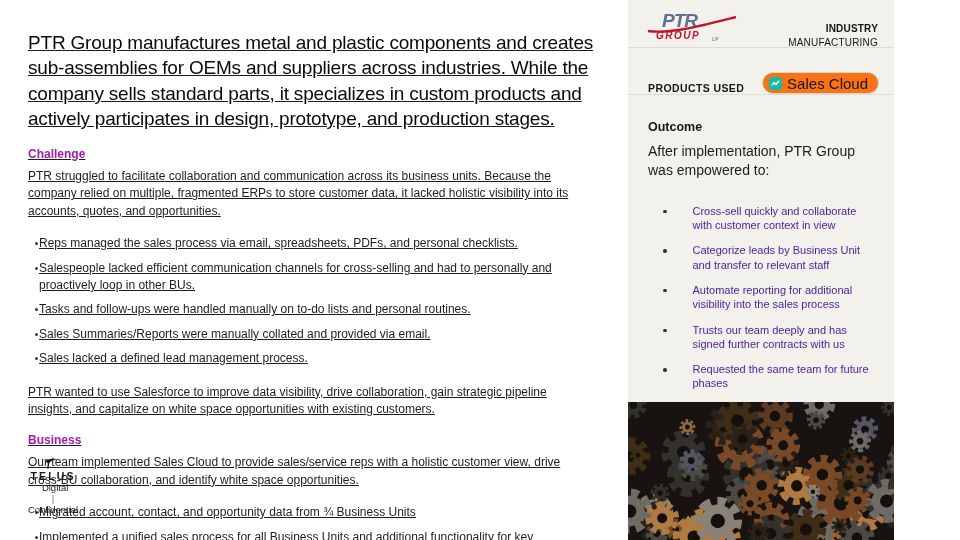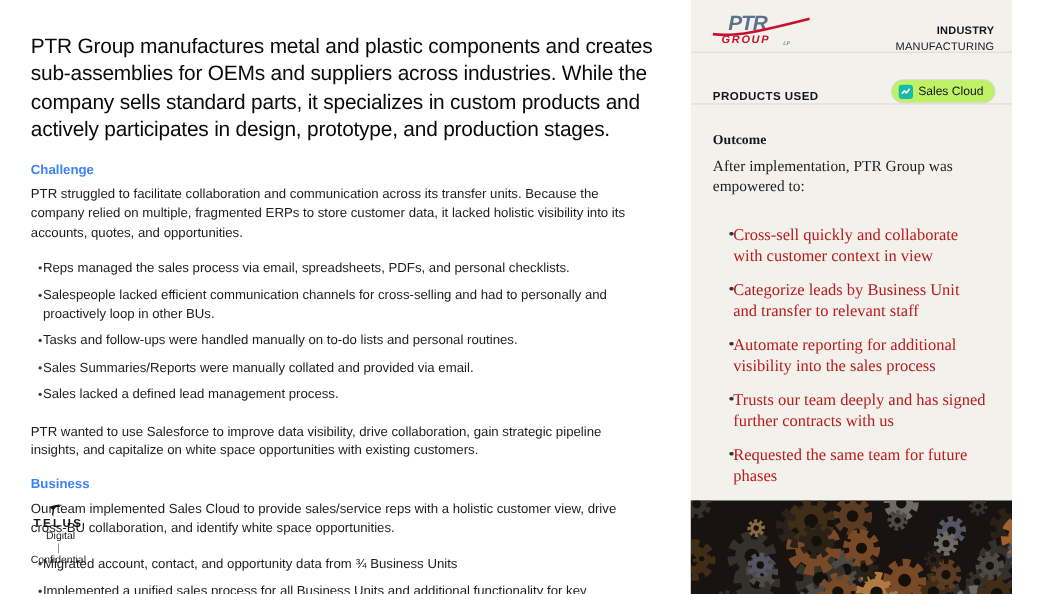--- a/index.html
+++ b/index.html
@@ -4,89 +4,89 @@
 <style>
   html,body{margin:0;padding:0;}
   body{
     width:960px;height:540px;overflow:hidden;
     font-family:"Liberation Sans",sans-serif;
     background:#ffffff;color:#1d1d1d;
   }
   .slide{position:relative;width:960px;height:540px;display:flex;}
 
   
-  .main{width:628px;box-sizing:border-box;padding:30px 34px 0 28px;position:relative;}
+  .main{width:628px;box-sizing:border-box;padding:30px 34px 0 28px;position:relative;text-decoration:underline;}
   .intro{
     font-size:19px;line-height:1.33;font-weight:500;color:#0a0a0a;
     letter-spacing:-0.2px;margin:0 0 16px 0;max-width:592px;
   }
-  .sec-heading{font-size:12px;font-weight:700;color:#3b82f6;margin:15px 0 7px 0;}
+  .sec-heading{font-size:12px;font-weight:700;color:#a21caf;margin:15px 0 7px 0;}
   .body-p{font-size:12px;line-height:1.45;color:#1d1d1d;margin:0 0 10px 0;max-width:588px;}
   ul.bullets{list-style:none;margin:15px 0 16px 0;padding:0 0 0 7px;max-width:585px;}
   ul.bullets li{display:flex;gap:1px;font-size:12px;line-height:1.45;color:#1d1d1d;margin-bottom:7px;}
   ul.bullets .dot{flex:none;width:3px;height:3px;border-radius:50%;background:#3a3a3a;margin-top:7px;}
 
   .footer-row{
     position:absolute;left:28px;bottom:25px;display:flex;align-items:center;
     font-size:9.5px;color:#222;flex-direction:column;
   }
   .telus-mark{margin-right:3px;display:flex;align-items:center;}
   .telus-brand{font-weight:700;letter-spacing:2.2px;font-size:10.5px;color:#15151a;}
   .telus-suffix{margin-left:4px;color:#222;}
   .footer-pipe{margin:0 16px;color:#777;}
 
   
-  .sidebar{width:292px;background:#f2f1ec;display:flex;flex-direction:column;box-sizing:border-box;}
+  .sidebar{width:266px;background:#f2f1ec;display:flex;flex-direction:column;box-sizing:border-box;}
   .sb-header{
     height:48px;flex:none;display:flex;align-items:center;justify-content:space-between;
     padding:0 16px 0 18px;border-bottom:1px solid #dcdbd4;box-sizing:border-box;
   }
   .ptr-logo svg{display:block;}
   .ptr-word{font:italic 700 19px "Liberation Sans",sans-serif;fill:#5d718f;letter-spacing:-1px;}
   .group-word{font:italic 700 10px "Liberation Sans",sans-serif;fill:#c41230;letter-spacing:1.5px;}
   .lp-word{font:italic 700 5px "Liberation Sans",sans-serif;fill:#8a8f98;}
   .industry{text-align:right;font-size:10px;color:#15151a;letter-spacing:0.2px;line-height:1.35;margin-top:24px;}
   .ind-label{font-weight:700;}
 
   .sb-products{
     height:47px;flex:none;display:flex;align-items:flex-end;justify-content:space-between;
     padding:0 15px 0 20px;border-bottom:1px solid #dcdbd4;box-sizing:border-box;
   }
   .prod-label{font-size:10.5px;font-weight:700;letter-spacing:0.4px;color:#15151a;}
   .badge{
-    background:#bef264;border:1px solid #d9d8d0;border-radius:12px;height:22px;
-    display:flex;align-items:center;gap:5px;padding:0 10px 0 6px;font-size:11px;color:#15151a;
+    background:#f97316;border:1px solid #d9d8d0;border-radius:12px;height:22px;
+    display:flex;align-items:center;gap:5px;padding:0 10px 0 6px;font-size:15px;color:#15151a;
     box-sizing:border-box;
   }
   .badge-icon{
     width:13px;height:13px;border-radius:3px;background:#17b9a7;
     display:flex;align-items:center;justify-content:center;flex:none;
   }
 
-  .sb-outcome{flex:1;padding:25px 24px 0 20px;box-sizing:border-box;font-family:Liberation Serif, serif;}
+  .sb-outcome{flex:1;padding:25px 24px 0 20px;box-sizing:border-box;}
   .outcome-heading{font-size:12.5px;font-weight:700;color:#15151a;margin:0 0 8px 0;}
   .outcome-intro{font-size:14px;line-height:1.35;color:#1d1d1d;margin:0 0 24px 0;}
   ul.sb-bullets{list-style:none;margin:0;padding:0 0 0 15px;}
-  ul.sb-bullets li{display:flex;gap:0;font-size:15px;line-height:1.3;color:#b91c1c;margin-bottom:11px;}
+  ul.sb-bullets li{display:flex;gap:26px;font-size:11px;line-height:1.3;color:#4c1d95;margin-bottom:11px;}
   ul.sb-bullets .dot{flex:none;width:3.5px;height:3.5px;border-radius:50%;background:#333;margin-top:6px;}
 
   .gears{height:141px;flex:none;background:#181310;position:relative;overflow:hidden;}
   .gears svg{position:absolute;inset:0;}
 </style>
 </head>
 <body>
 
 <div class="slide">
 
   <div class="main">
 
     <p class="intro">PTR Group manufactures metal and plastic components and  creates sub-assemblies for OEMs and suppliers across industries. While the company sells standard parts, it specializes in custom products and actively participates in design, prototype, and production stages.</p>
 
     <h3 class="sec-heading">Challenge</h3>
-    <p class="body-p">PTR struggled to facilitate collaboration and communication across its transfer units. Because the company relied on multiple, fragmented ERPs to store customer data, it lacked holistic visibility into its accounts, quotes, and opportunities.</p>
+    <p class="body-p">PTR struggled to facilitate collaboration and communication across its business units. Because the company relied on multiple, fragmented ERPs to store customer data, it lacked holistic visibility into its accounts, quotes, and opportunities.</p>
 
     <ul class="bullets">
       <li>
           <span class="dot"></span>
           <span>Reps managed the sales process via email, spreadsheets, PDFs, and personal checklists.</span>
         </li>
       <li>
           <span class="dot"></span>
           <span>Salespeople lacked efficient communication channels for cross-selling and had to personally and proactively loop in other BUs.</span>
         </li>

